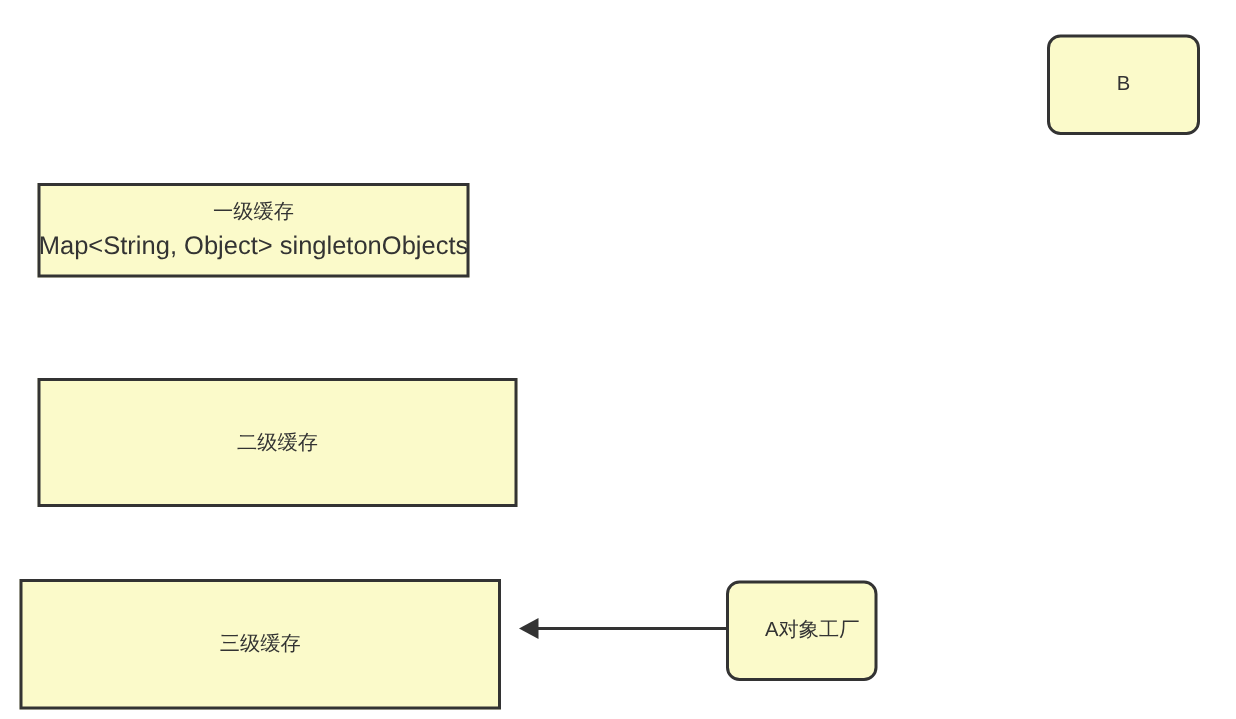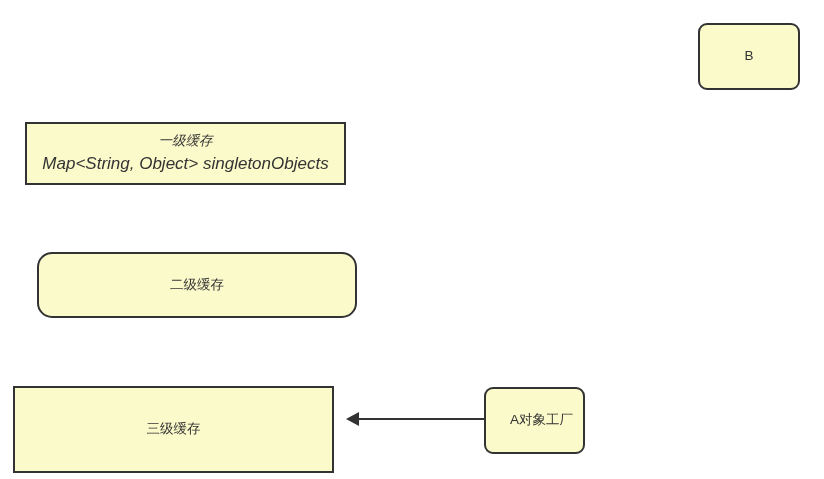--- a/index.html
+++ b/index.html
@@ -41,23 +41,23 @@
   .node .subtitle {
     font-size: 17px;
     margin-top: 3px;
     white-space: nowrap;
   }
   .node .label {
     font-size: 13.5px;
     white-space: nowrap;
   }
   
-  #node-level1 { left: 25px;  top: 122px; width: 321px; height: 63px; font-style: italic; }
+  #node-level1 { left: 25px;  top: 122px; width: 288px; height: 63px; }
   
-  #node-level2 { left: 37px;  top: 252px; width: 320px; height: 66px; border-radius: 15px; }
+  #node-level2 { left: 25px;  top: 252px; width: 320px; height: 86px; }
   
   #node-level3 { left: 13px;  top: 386px; width: 321px; height: 87px; gap: 22px; }
   
   #node-factory { left: 484px; top: 387px; width: 101px; height: 67px; padding-left: 14px; }
   
   #node-b { left: 698px; top: 23px; width: 102px; height: 67px; }
 
   
   .edge-line {
     position: absolute;

